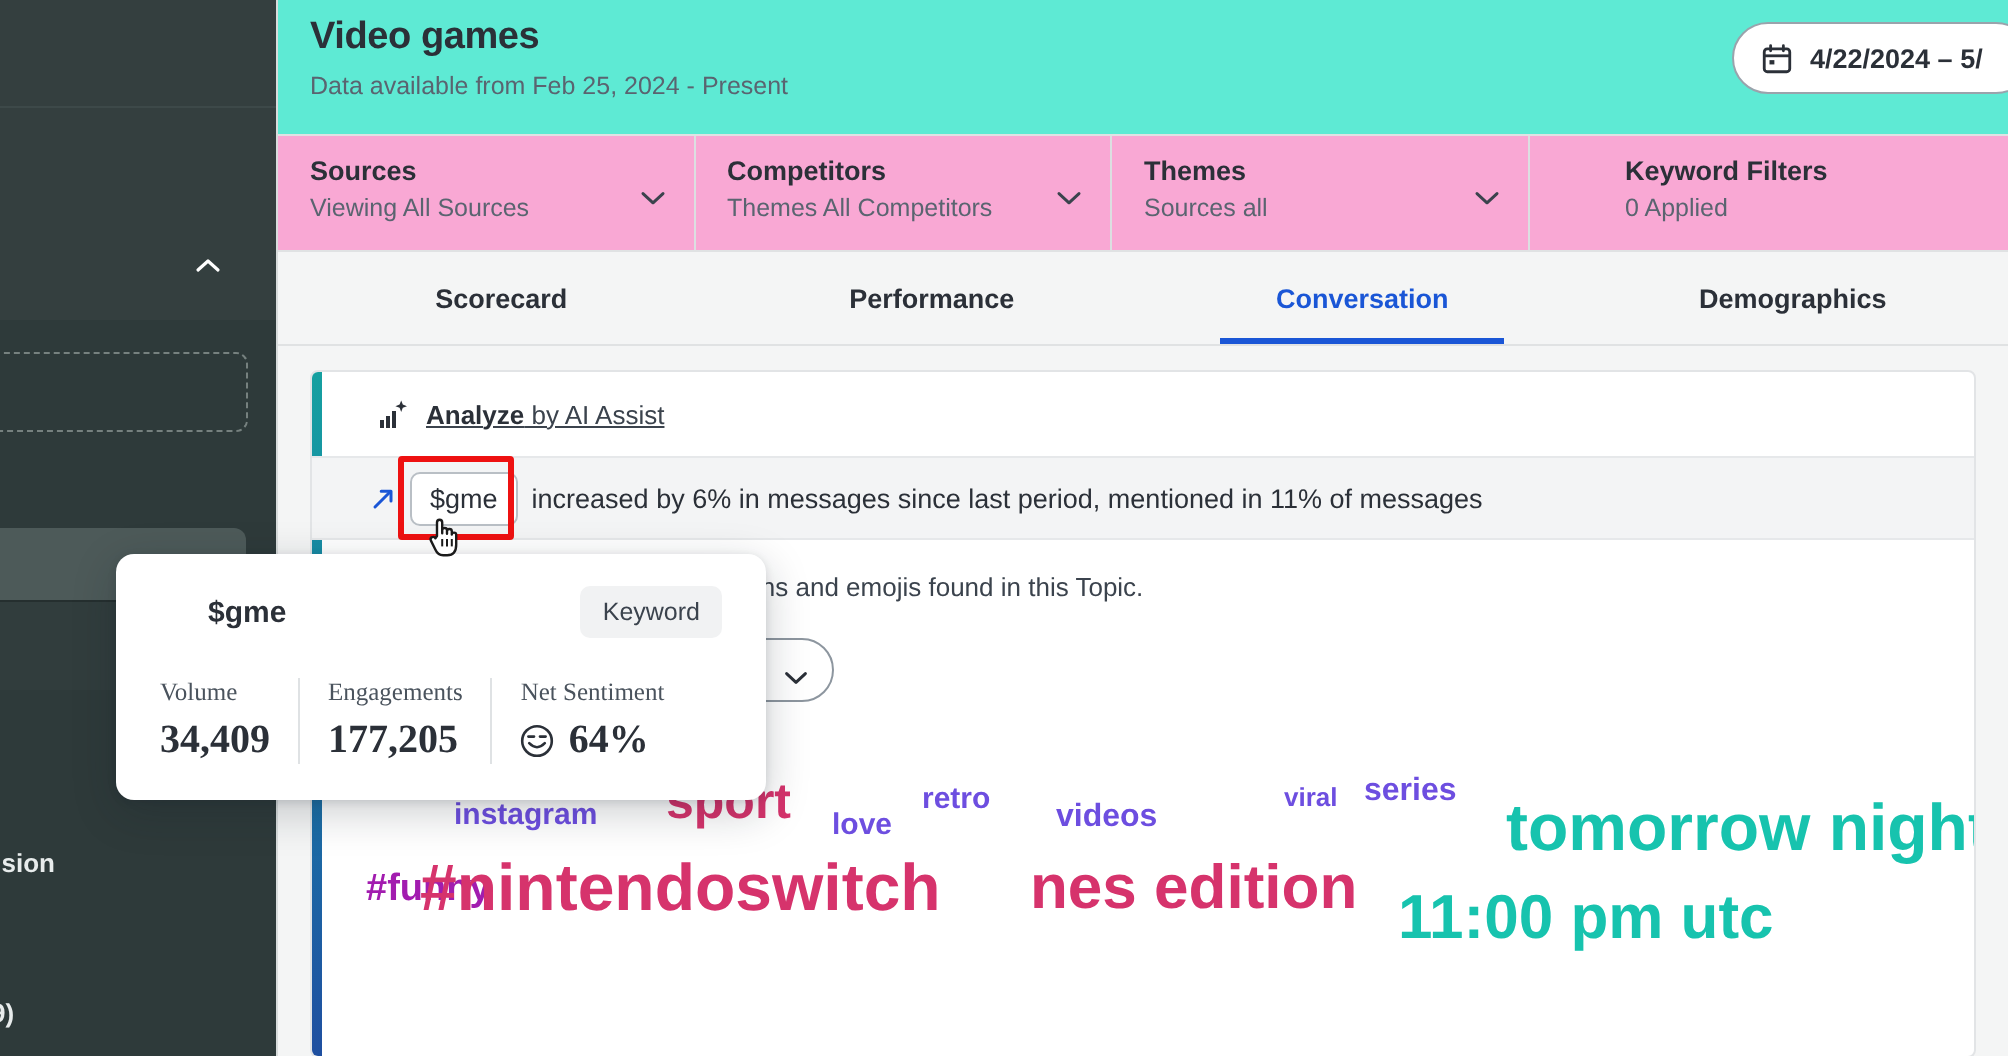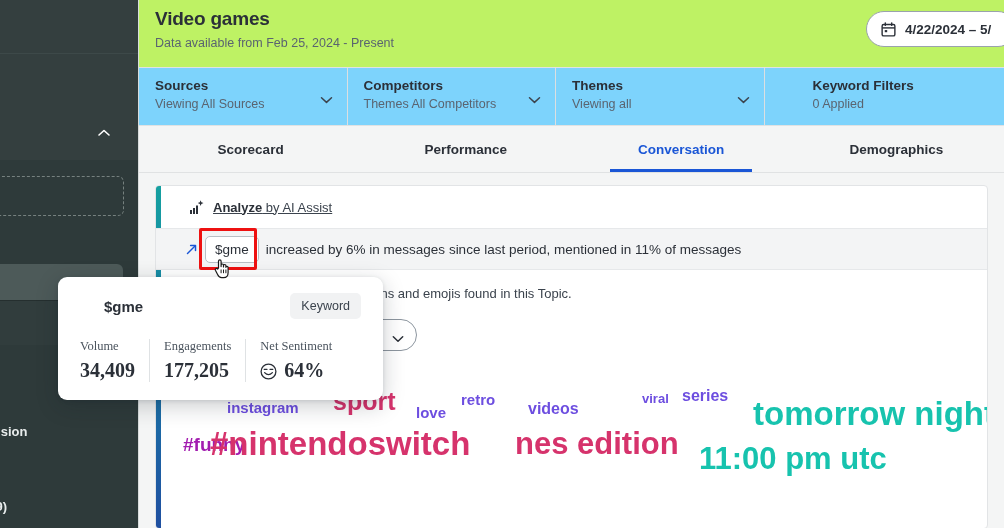--- a/index.html
+++ b/index.html
@@ -74,21 +74,21 @@
     position: absolute; left: 139px; top: 0;
     width: 865px; height: 528px;
     background: #f4f5f5;
     overflow: hidden;
   }
 
   
   .page-header {
     position: relative;
     height: 68px;
-    background: #bef264;
+    background: #5eead4;
     border-bottom: 1px solid #e0e2e3;
     padding: 8px 16px 0 16px;
   }
   .page-title {
     font-size: 19px; font-weight: bold; color: #2b3038;
     letter-spacing: -0.2px;
   }
   .page-subtitle {
     margin-top: 6px;
     font-size: 12.5px; color: #5a6470;
@@ -104,21 +104,21 @@
     border-radius: 18px;
     font-size: 13.5px; font-weight: bold; color: #2b3038;
     white-space: nowrap;
   }
   .cal-icon { width: 15px; height: 15px; flex: 0 0 auto; }
 
   
   .filter-bar {
     display: flex;
     height: 58px;
-    background: #7dd3fc;
+    background: #f9a8d4;
     border-bottom: 1px solid #e0e2e3;
   }
   .filter-cell {
     position: relative;
     flex: 1 1 0;
     padding: 10px 16px 0 16px;
     border-right: 1px solid #dcdfe1;
   }
   .filter-cell:last-child { border-right: none; margin-left: 32px; }
   .filter-label {
@@ -352,21 +352,21 @@
         <div class="filter-value">Themes All Competitors</div>
         <span class="filter-chevron">
           <svg viewBox="0 0 13 8" width="13" height="8" aria-hidden="true">
             <path d="M1.5 1.8 L6.5 6.4 L11.5 1.8" fill="none" stroke="#3b434d" stroke-width="1.5" stroke-linecap="round" stroke-linejoin="round"></path>
           </svg>
         </span>
       </div>
 
       <div class="filter-cell">
         <div class="filter-label">Themes</div>
-        <div class="filter-value">Viewing all</div>
+        <div class="filter-value">Sources all</div>
         <span class="filter-chevron">
           <svg viewBox="0 0 13 8" width="13" height="8" aria-hidden="true">
             <path d="M1.5 1.8 L6.5 6.4 L11.5 1.8" fill="none" stroke="#3b434d" stroke-width="1.5" stroke-linecap="round" stroke-linejoin="round"></path>
           </svg>
         </span>
       </div>
 
       <div class="filter-cell">
         <div class="filter-label">Keyword Filters</div>
         <div class="filter-value">0 Applied</div>

